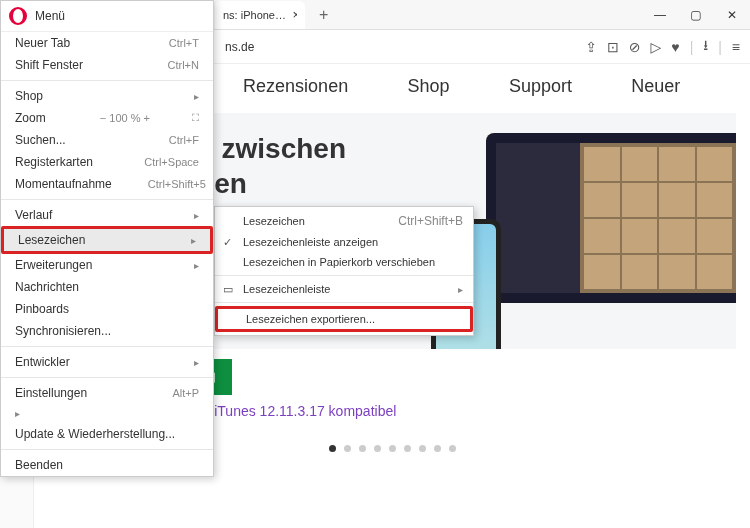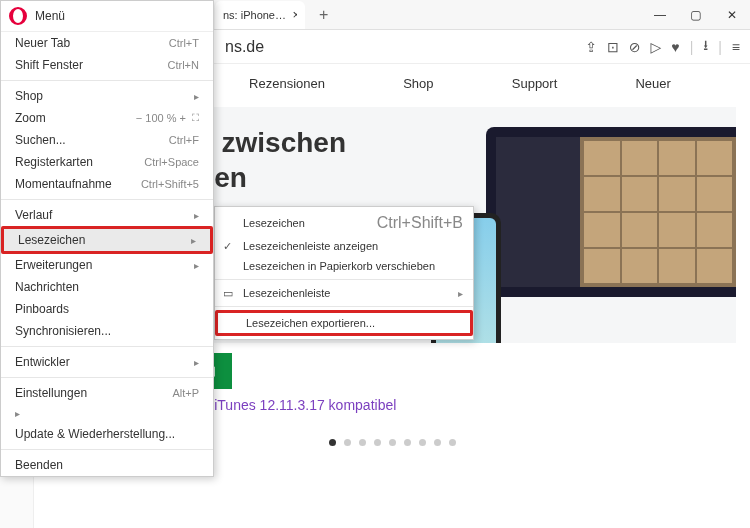--- a/index.html
+++ b/index.html
@@ -7,49 +7,49 @@
 
 .titlebar { height: 30px; display: flex; align-items: center; background: #f7f7f7; border-bottom: 1px solid #e0e0e0; }
 .tab { display: flex; align-items: center; background: #fff; height: 28px; padding: 0 8px; border-radius: 6px 6px 0 0; margin-left: 215px; font-size: 11px; max-width: 90px; }
 .tab span { overflow: hidden; white-space: nowrap; text-overflow: ellipsis; }
 .tab .close { margin-left: 6px; font-size: 13px; cursor: pointer; }
 .newtab { margin-left: 8px; font-size: 16px; color: #666; cursor: pointer; padding: 0 6px; }
 .win-controls { margin-left: auto; display: flex; }
 .win-controls div { width: 36px; height: 30px; display: flex; align-items: center; justify-content: center; font-size: 12px; cursor: pointer; }
 
 .addressbar { height: 34px; display: flex; align-items: center; justify-content: flex-end; padding: 0 10px; background: #fff; border-bottom: 1px solid #eee; }
-.addr-left { margin-left: 215px; font-size: 16px; color: #333; flex: 1; }
+.addr-left { margin-left: 215px; font-size: 12px; color: #333; flex: 1; }
 .addr-icons { display: flex; align-items: center; gap: 10px; }
 .addr-icons span { font-size: 14px; color: #555; cursor: pointer; }
 .heart { color: #e6003c; }
 
 .main-menu { position: absolute; top: 0; left: 0; width: 214px; background: #fff; border: 1px solid #ccc; box-shadow: 2px 2px 8px rgba(0,0,0,0.2); z-index: 100; }
 .menu-header { display: flex; align-items: center; padding: 6px 8px; border-bottom: 1px solid #eee; }
 .opera-logo { width: 18px; height: 18px; border-radius: 50%; border: 2px solid #e6003c; border-left-width: 4px; border-right-width: 4px; margin-right: 8px; }
-.menu-item { display: flex; align-items: center; padding: 4px 14px; cursor: default; font-size: 12px; white-space: nowrap; }
+.menu-item { display: flex; align-items: center; padding: 4px 14px; cursor: default; font-size: 12px; white-space: nowrap; gap: 36px; }
 .menu-item .label { flex: 1; }
 .menu-item .shortcut { color: #888; font-size: 11px; }
 .menu-item .chevron { color: #888; font-size: 10px; }
 .menu-sep { height: 1px; background: #e6e6e6; margin: 4px 0; }
 .menu-item.highlight { background: #eaeaea; }
 .red-box { border: 3px solid #d92323; border-radius: 2px; }
 
 .submenu { position: absolute; top: 206px; left: 214px; width: 260px; background: #fff; border: 1px solid #ccc; box-shadow: 2px 2px 8px rgba(0,0,0,0.2); z-index: 99; padding: 3px 0; }
 .sub-item { display: flex; align-items: center; padding: 4px 10px 4px 28px; cursor: default; font-size: 11px; position: relative; }
 .sub-item .label { flex: 1; }
-.sub-item .shortcut { color: #888; font-size: 16px; }
+.sub-item .shortcut { color: #888; font-size: 12px; }
 .sub-item .iconleft { position: absolute; left: 8px; font-size: 11px; color: #555; }
 .sub-item .chevron { color: #888; font-size: 10px; }
 .sub-sep { height: 1px; background: #e6e6e6; margin: 3px 0; }
 
 .page { position: absolute; top: 64px; left: 34px; right: 0; bottom: 0; background: #fff; }
 .leftbar { position: absolute; top: 64px; left: 0; width: 34px; bottom: 0; background: #fafafa; border-right: 1px solid #eee; display: flex; flex-direction: column; justify-content: flex-end; align-items: center; padding-bottom: 70px; gap: 20px; }
 .leftbar span { font-size: 16px; color: #888; cursor: pointer; }
 
-.nav { display: flex; justify-content: space-around; padding: 12px 40px; font-size: 13px; }
+.nav { display: flex; justify-content: space-around; padding: 12px 40px; font-size: 18px; }
 .hero { position: relative; background: #f5f6f7; margin: 4px 14px; height: 236px; overflow: hidden; }
 .hero-title { font-size: 28px; font-weight: 600; padding: 18px 0 0 6px; line-height: 1.25; }
 .hero-sub { font-size: 18px; color: #666; padding-left: 6px; padding-top: 54px; }
 .laptop { position: absolute; right: -10px; top: 20px; width: 260px; height: 170px; background: #1a1a2e; border-radius: 8px; padding: 10px; }
 .laptop-screen { width: 100%; height: 100%; background: linear-gradient(to right, #2b2b3d 35%, #8b7355 35%); display: flex; }
 .thumbs { display: grid; grid-template-columns: repeat(4, 1fr); gap: 2px; padding: 4px; flex: 1; }
 .thumbs div { background: #c4a57b; }
 .phone { position: absolute; right: 235px; bottom: -10px; width: 70px; height: 140px; background: #222; border-radius: 10px; padding: 5px; }
 .phone-screen { width: 100%; height: 100%; background: linear-gradient(#87ceeb, #b0e0e6); border-radius: 6px; }
 

